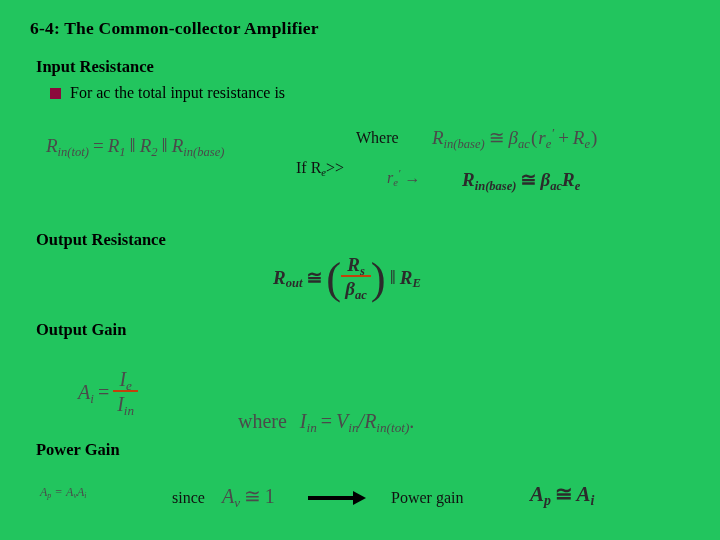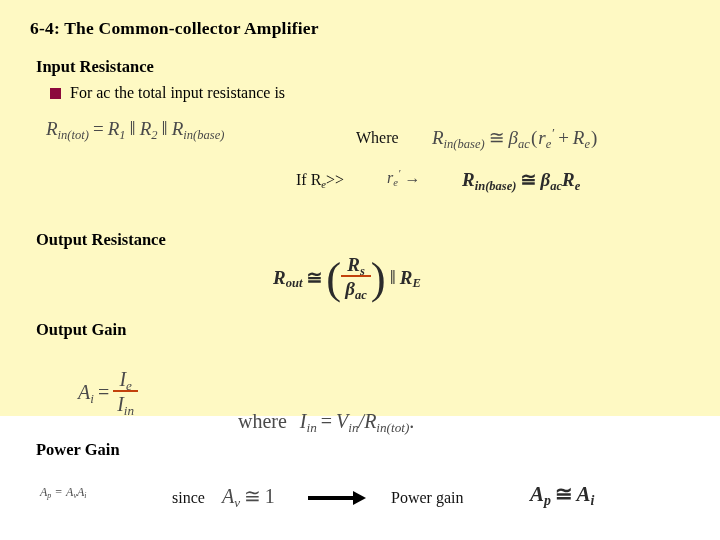--- a/index.html
+++ b/index.html
@@ -10,22 +10,22 @@
     width: 720px;
     height: 540px;
     background: #ffffff;
     font-family: "Liberation Serif", "DejaVu Serif", serif;
     color: #000000;
     overflow: hidden;
   }
   .slide {
     position: relative;
     width: 720px;
-    height: 416px;
-    background: #fef9c3;
+    height: 540px;
+    background: #22c55e;
   }
 
   
   .title {
     position: absolute;
     left: 30px;
     top: 18px;
     font-size: 17.5px;
     font-weight: bold;
     letter-spacing: 0.2px;
@@ -157,31 +157,31 @@
 
   <div class="title">6-4: The Common-collector Amplifier</div>
 
   <div class="section-head" style="left:36px; top:57px;">Input Resistance</div>
 
   <div class="bullet-row">
     <span class="bullet-square"></span>
     <span class="bullet-text">For ac the total input resistance is</span>
   </div>
 
-  <div class="math" style="left:46px; top:118px; font-size:19px;">
+  <div class="math" style="left:46px; top:135px; font-size:19px;">
     <span>R</span><sub>in(tot)</sub><span class="op">=</span><span>R</span><sub>1</sub><span class="dblbar">‖</span><span>R</span><sub>2</sub><span class="dblbar">‖</span><span>R</span><sub>in(base)</sub>
   </div>
 
   <div class="plain-word" style="left:356px; top:129px;">Where</div>
 
   <div class="math" style="left:432px; top:128px; font-size:19px;">
     <span>R</span><sub>in(base)</sub><span class="op">≅</span><span>β</span><sub>ac</sub><span class="par">(</span><span>r</span><sub>e</sub><sup>′</sup><span class="op">+</span><span>R</span><sub>e</sub><span class="par">)</span>
   </div>
 
-  <div class="plain-word" style="left:296px; top:171px;"><span>If R</span><sub style="font-size:0.66em; vertical-align:-0.28em; font-style:italic;">e</sub><span>&gt;&gt;</span></div>
+  <div class="plain-word" style="left:296px; top:159px;"><span>If R</span><sub style="font-size:0.66em; vertical-align:-0.28em; font-style:italic;">e</sub><span>&gt;&gt;</span></div>
 
   <div class="math" style="left:387px; top:170px; font-size:16px;">
     <span>r</span><sub>e</sub><sup>′</sup><span class="op">→</span>
   </div>
 
   <div class="math bold" style="left:462px; top:170px; font-size:19px;">
     <span>R</span><sub>in(base)</sub><span class="op">≅</span><span>β</span><sub>ac</sub><span>R</span><sub>e</sub>
   </div>
 
   <div class="section-head" style="left:36px; top:230px;">Output Resistance</div>

